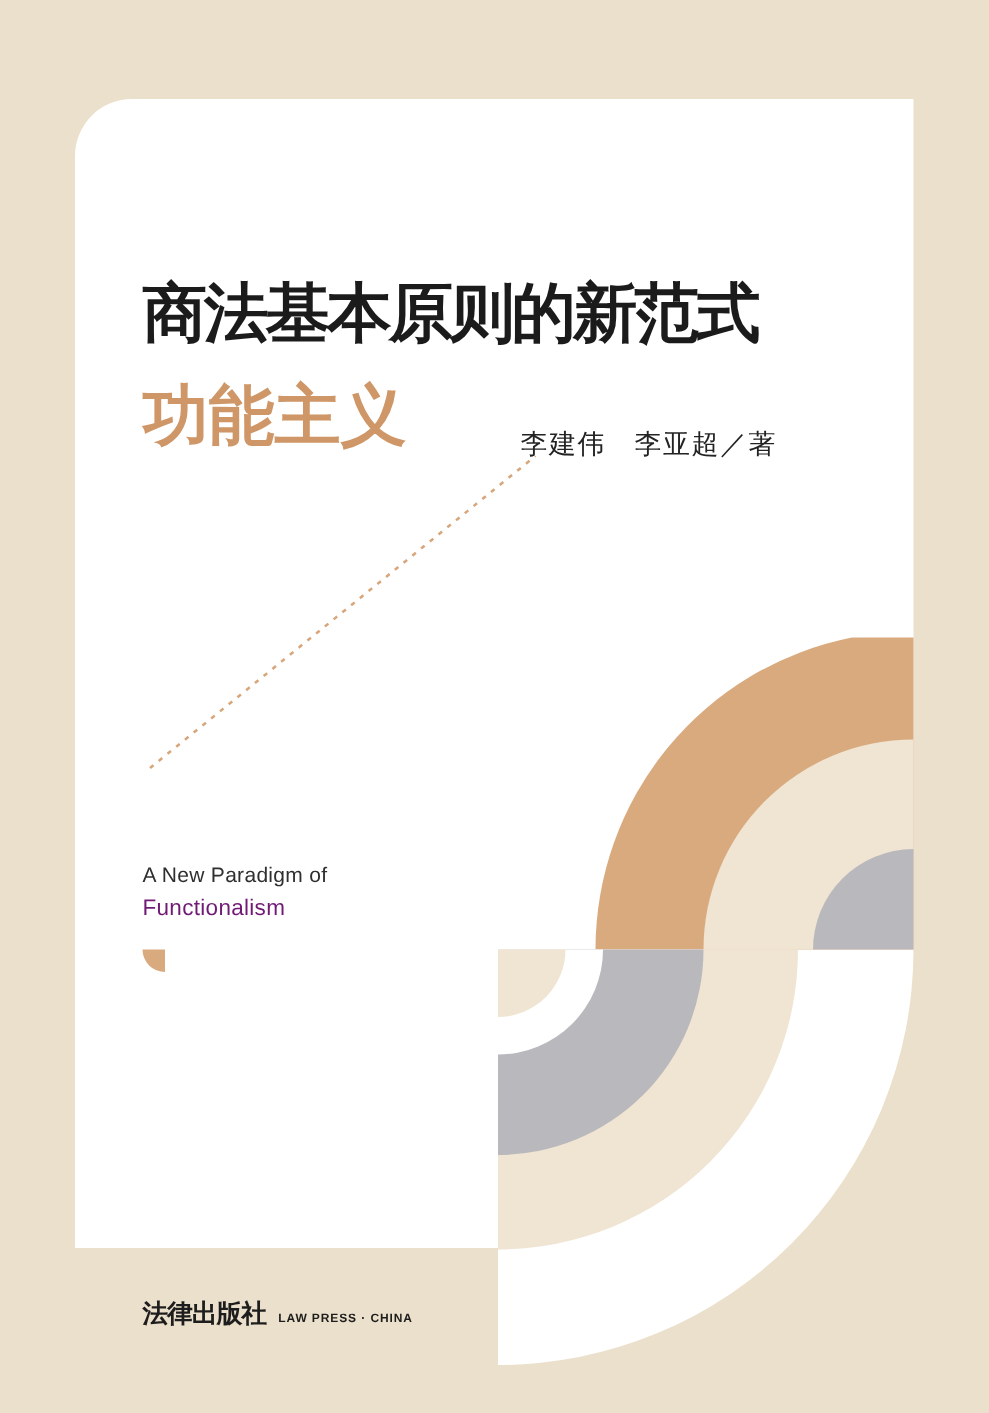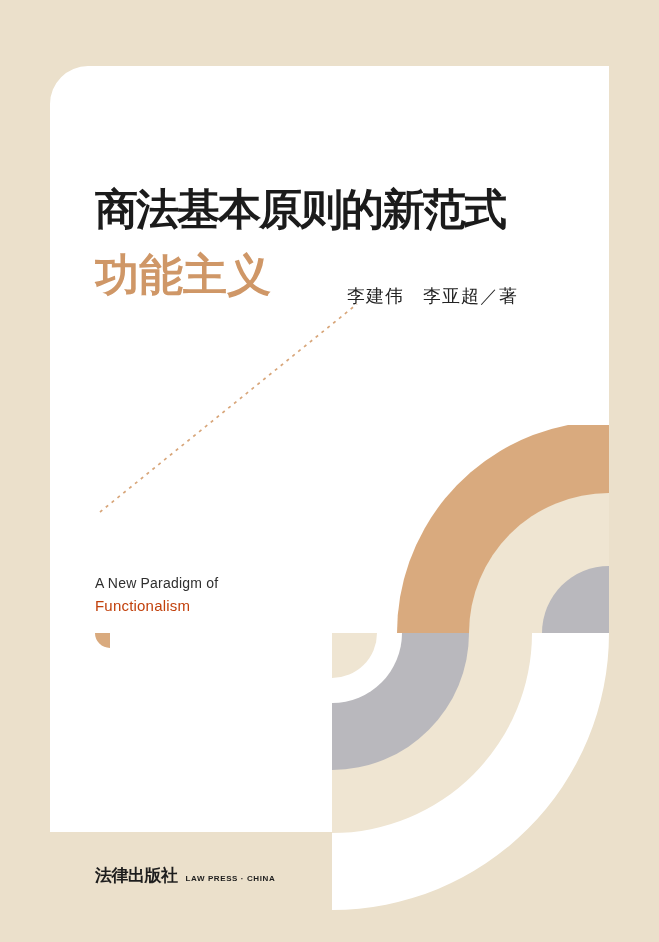--- a/index.html
+++ b/index.html
@@ -12,37 +12,37 @@
   .cover svg{position:absolute;left:0;top:0;}
   .txt{position:absolute;white-space:nowrap;}
   .book-title{
     left:95px;top:184px;
     font-family:"Liberation Serif","DejaVu Serif",serif;
     font-weight:700;font-size:43px;line-height:1.2;
     letter-spacing:-2px;color:#1b1b1b;
   }
   .book-subtitle{
     left:95px;top:252px;
-    font-family:Liberation Mono, monospace;
+    font-family:Liberation Serif, serif;
     font-weight:700;font-size:44px;line-height:1.2;
     color:#cf9767;
   }
   .authors{
     left:347px;top:284px;
     font-family:"Liberation Serif","DejaVu Serif",serif;
     font-size:18px;color:#232323;letter-spacing:1px;text-align:right;
   }
   .english-block{
     left:95px;top:529px;
     font-size:14px;line-height:21px;color:#2f2f2f;
     letter-spacing:0.2px;
     margin-top:44px;
   }
   .english-block .accent{
-    display:block;color:#c2410c;font-size:15px;margin-top:1px;
+    display:block;color:#701a75;font-size:15px;margin-top:1px;
   }
   .publisher{
     left:95px;top:864px;
     display:flex;align-items:baseline;
   }
   .publisher .cn{
     font-weight:700;font-size:17px;letter-spacing:-0.5px;color:#1d1d1d;text-align:center;
   }
   .publisher .en{
     font-weight:700;font-size:8px;letter-spacing:0.6px;color:#1d1d1d;

